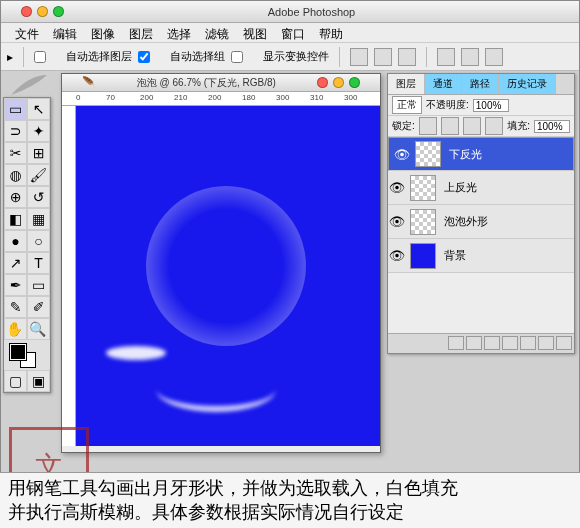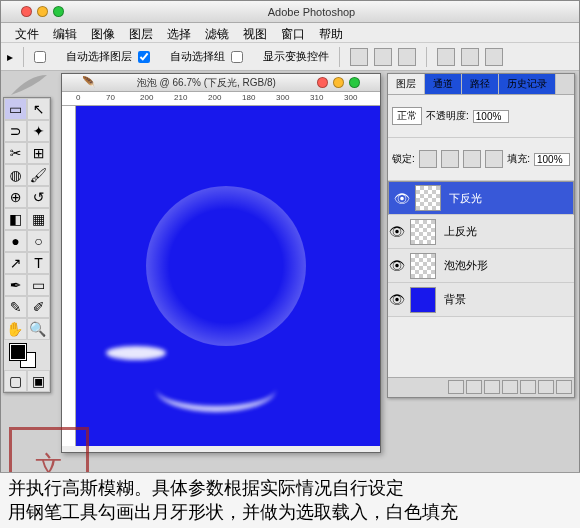--- a/index.html
+++ b/index.html
@@ -33,23 +33,23 @@
 .rulers span { position: absolute; top: 1px; }
 .canvas-wrap { display: flex; height: 340px; }
 .vruler { width: 14px; background: #fff; border-right: 1px solid #aaa; font-size: 8px; color: #444; }
 .canvas { flex: 1; background: #1818ec; position: relative; overflow: hidden; }
 .bubble { position: absolute; left: 70px; top: 80px; width: 160px; height: 160px; border-radius: 50%; background: radial-gradient(circle at 50% 50%, rgba(255,255,255,0) 50%, rgba(255,255,255,.25) 70%, rgba(255,255,255,0) 80%); }
 .ellipse { position: absolute; left: 30px; top: 240px; width: 60px; height: 14px; background: rgba(255,255,255,.9); border-radius: 50%; filter: blur(2px); }
 .crescent { position: absolute; left: 80px; top: 260px; width: 120px; height: 50px; }
 .crescent::before { content: ""; position: absolute; width: 120px; height: 40px; border-bottom: 6px solid rgba(255,255,255,.8); border-radius: 50%; filter: blur(2px); }
 .layers-panel { position: absolute; right: 4px; top: 2px; width: 188px; background: #ededed; border: 1px solid #888; box-shadow: 1px 1px 3px rgba(0,0,0,.3); }
 .tabs { display: flex; background: #d8d8d8; border-bottom: 1px solid #aaa; font-size: 10px; }
-.tab { padding: 3px 8px; border-right: 1px solid #bbb; background: #1d4ed8; }
+.tab { padding: 3px 8px; border-right: 1px solid #bbb; background: #7dd3fc; }
 .tab.act { background: #ededed; }
-.panel-opts { display: flex; align-items: center; gap: 4px; padding: 12px 4px; font-size: 10px; border-bottom: 1px solid #ccc; }
+.panel-opts { display: flex; align-items: center; gap: 4px; padding: 1px 4px; font-size: 10px; border-bottom: 1px solid #ccc; }
 .sel { background: #fff; border: 1px solid #999; padding: 1px 4px; font-size: 10px; }
 .layer { display: flex; align-items: center; height: 34px; border-bottom: 1px solid #ccc; background: #e6e6e6; }
 .layer.sel { background: #3858d8; color: #fff; }
 .eye { width: 18px; text-align: center; font-size: 13px; }
 .thumb { width: 26px; height: 26px; border: 1px solid #999; margin: 0 4px; background: #fff; }
 .thumb.checker { background: repeating-conic-gradient(#ccc 0 25%, #fff 0 50%) 0 0/8px 8px; }
 .thumb.blue { background: #1818ec; }
 .lname { font-size: 11px; padding-left: 4px; }
 .panel-foot { height: 20px; background: #d8d8d8; border-top: 1px solid #aaa; display: flex; justify-content: flex-end; gap: 2px; padding: 2px; }
 .panel-foot .iconbtn { width: 16px; height: 14px; }
@@ -258,15 +258,15 @@
     <div class="stamp">
         <span>文</span>
       </div>
     <div class="watermark">
       <b>eNet</b><span>.com.cn</span>
     </div>
   </div>
 </div>
 
 <div class="caption">
+  <div>用钢笔工具勾画出月牙形状，并做为选取载入，白色填充</div>
   <div>并执行高斯模糊。具体参数根据实际情况自行设定</div>
-  <div>用钢笔工具勾画出月牙形状，并做为选取载入，白色填充</div>
 </div>
 
 </body></html>

